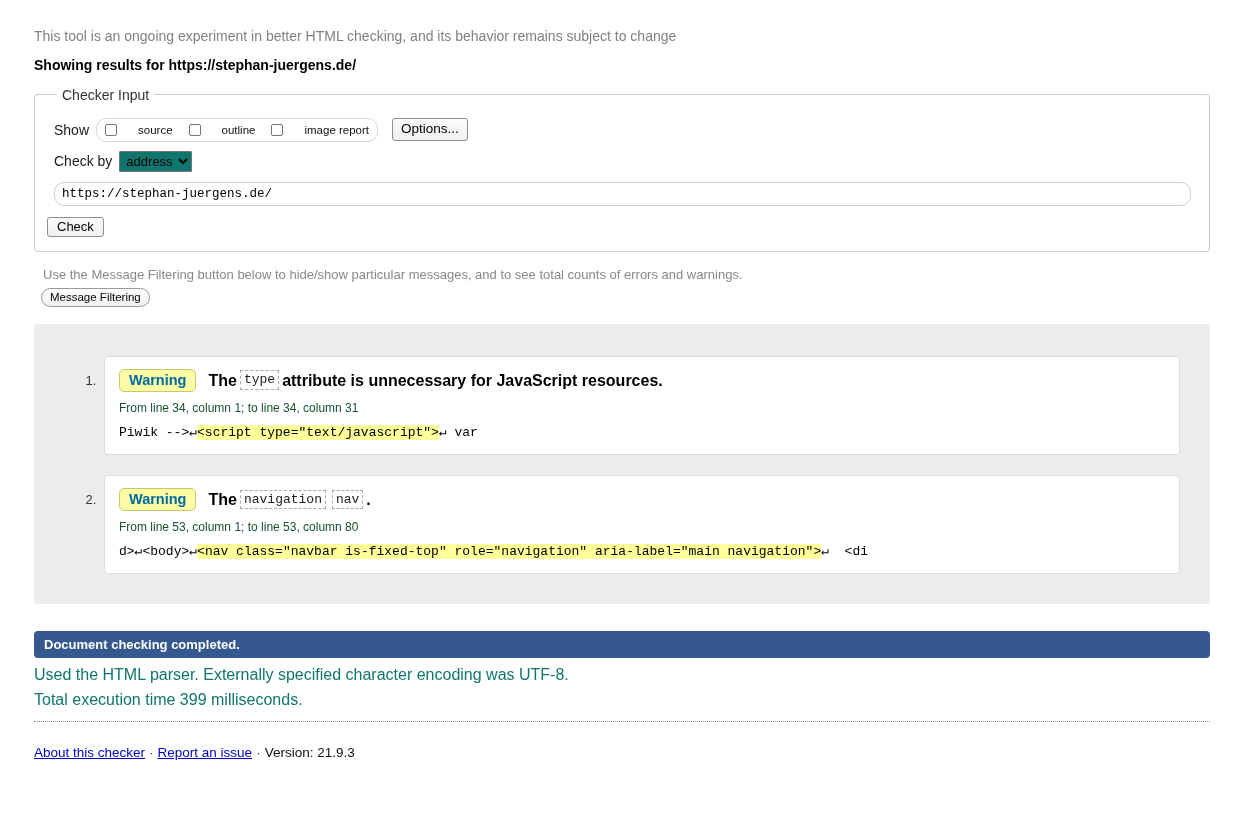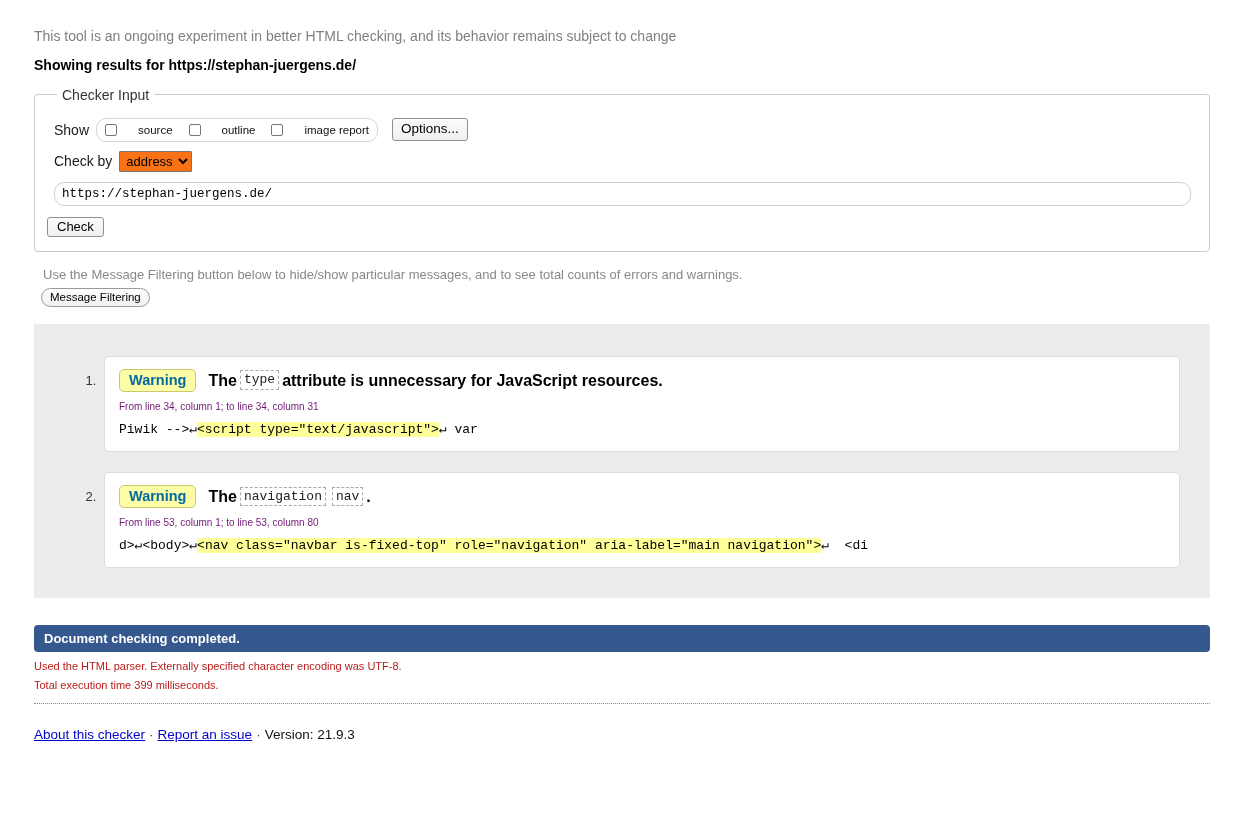--- a/index.html
+++ b/index.html
@@ -126,21 +126,21 @@
     font-size: 11.5px;
     padding: 2px 8px;
     background: linear-gradient(#fdfdfd, #f1f1f1);
   }
 
   select.check-by {
     font-family: "Liberation Sans", sans-serif;
     font-size: 13px;
     border: 1px solid #767676;
     border-radius: 1px;
-    background: #f97316;
+    background: #0f766e;
     padding: 1px 2px;
     height: 21px;
   }
 
   input.url-field {
     width: 100%;
     box-sizing: border-box;
     margin-top: 10px;
     font-family: "Liberation Mono", monospace;
     font-size: 12.5px;
@@ -211,22 +211,22 @@
     font-family: "Liberation Mono", monospace;
     font-size: 13px;
     font-weight: normal;
     border: 1px dashed #a8a8a8;
     padding: 1px 3px;
     margin: 0 3px;
     color: #222;
     background: #fff;
   }
   .msg-loc {
-    font-size: 10px;
-    color: #701a75;
+    font-size: 12px;
+    color: #14532d;
     margin-top: 9px;
   }
   .msg-extract {
     font-family: "Liberation Mono", monospace;
     font-size: 13px;
     margin-top: 9px;
     color: #000;
     white-space: pre;
     overflow: hidden;
   }
@@ -241,22 +241,22 @@
     background: #35598f;
     color: #fff;
     border-radius: 4px;
     font-size: 13px;
     font-weight: bold;
     padding: 6px 10px;
     margin-top: 27px;
     box-sizing: border-box;
   }
   .foot-line {
-    font-size: 11px;
-    color: #b91c1c;
+    font-size: 16px;
+    color: #0f766e;
     margin-top: 8px;
   }
   .foot-line.second { margin-top: 7px; }
   .dotted-rule {
     border: none;
     border-top: 1px dotted #8b8b8b;
     margin: 12px 0 0 0;
     height: 0;
   }
   .footer-links {

